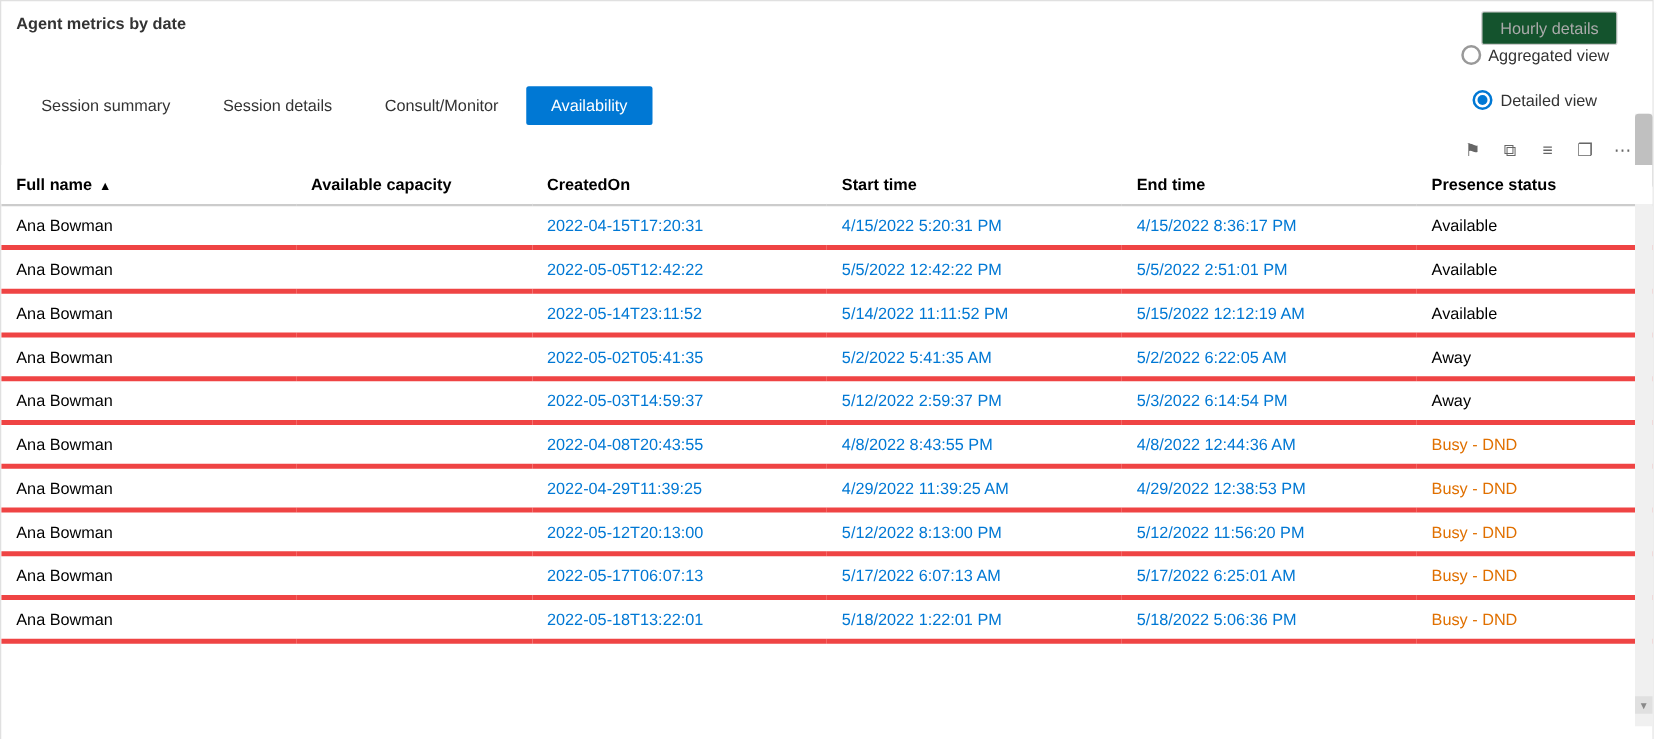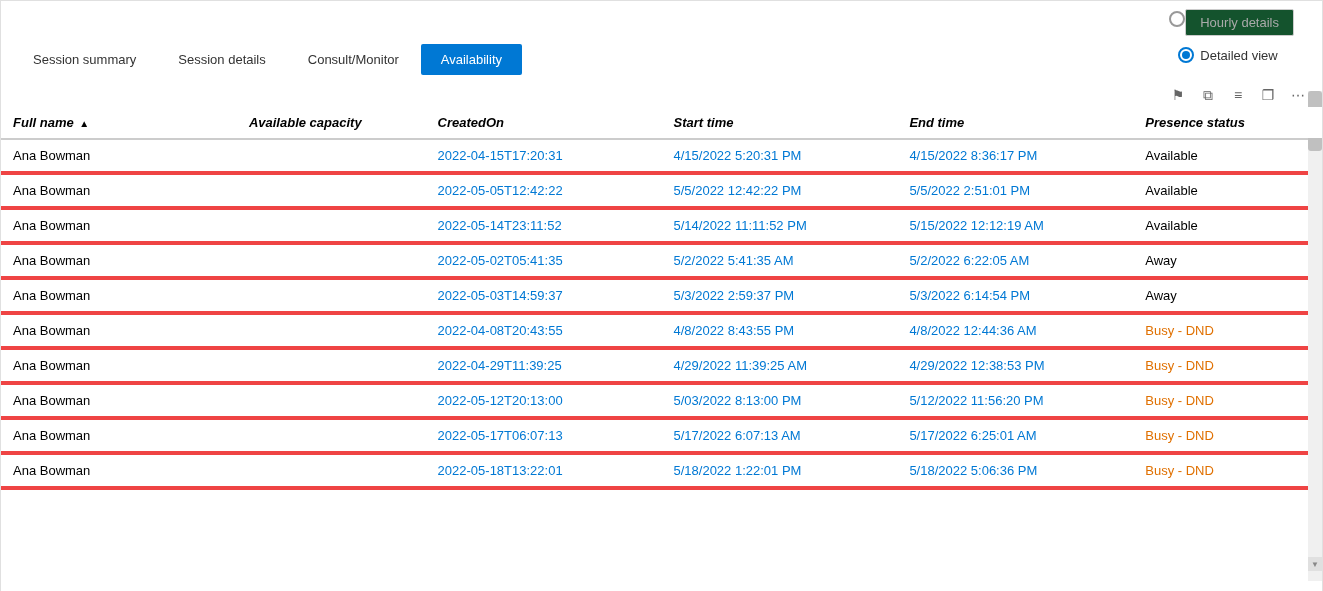--- a/index.html
+++ b/index.html
@@ -105,21 +105,20 @@
       margin-top: 0;
       overflow-y: auto;
       height: 510px;
     }
     table {
       width: 100%;
       border-collapse: collapse;
     }
     thead tr {
       border-bottom: 2px solid #ccc;
-      font-style: italic;
     }
     th {
       padding: 8px 12px;
       text-align: left;
       font-weight: 600;
       font-size: 13px;
       color: #000;
       background: #fff;
       position: sticky;
       top: 0;
@@ -176,20 +175,21 @@
     }
   </style>
 </head>
 <body>
 
 <div class="container">
 
   <button class="hourly-details-btn">Hourly details</button>
 
   <div class="header">
+    <div class="page-title">Agent metrics by date</div>
 
     <div style="display:flex; align-items:center;">
 
       <div style="display:flex; align-items:center; gap:2px;">
         <button class="tab">Session summary</button>
         <button class="tab">Session details</button>
         <button class="tab">Consult/Monitor</button>
         <button class="tab active">Availability</button>
       </div>
 
@@ -260,21 +260,21 @@
             <td></td>
             <td class="text-blue">2022-05-02T05:41:35</td>
             <td class="text-blue">5/2/2022 5:41:35 AM</td>
             <td class="text-blue">5/2/2022 6:22:05 AM</td>
             <td>Away</td>
           </tr>
           <tr>
             <td>Ana Bowman</td>
             <td></td>
             <td class="text-blue">2022-05-03T14:59:37</td>
-            <td class="text-blue">5/3/2022 2:59:37 PM</td>
+            <td class="text-blue">5/12/2022 2:59:37 PM</td>
             <td class="text-blue">5/3/2022 6:14:54 PM</td>
             <td>Away</td>
           </tr>
           <tr>
             <td>Ana Bowman</td>
             <td></td>
             <td class="text-blue">2022-04-08T20:43:55</td>
             <td class="text-blue">4/8/2022 8:43:55 PM</td>
             <td class="text-blue">4/8/2022 12:44:36 AM</td>
             <td class="text-orange">Busy - DND</td>
@@ -284,21 +284,21 @@
             <td></td>
             <td class="text-blue">2022-04-29T11:39:25</td>
             <td class="text-blue">4/29/2022 11:39:25 AM</td>
             <td class="text-blue">4/29/2022 12:38:53 PM</td>
             <td class="text-orange">Busy - DND</td>
           </tr>
           <tr>
             <td>Ana Bowman</td>
             <td></td>
             <td class="text-blue">2022-05-12T20:13:00</td>
-            <td class="text-blue">5/03/2022 8:13:00 PM</td>
+            <td class="text-blue">5/12/2022 8:13:00 PM</td>
             <td class="text-blue">5/12/2022 11:56:20 PM</td>
             <td class="text-orange">Busy - DND</td>
           </tr>
           <tr>
             <td>Ana Bowman</td>
             <td></td>
             <td class="text-blue">2022-05-17T06:07:13</td>
             <td class="text-blue">5/17/2022 6:07:13 AM</td>
             <td class="text-blue">5/17/2022 6:25:01 AM</td>
             <td class="text-orange">Busy - DND</td>

